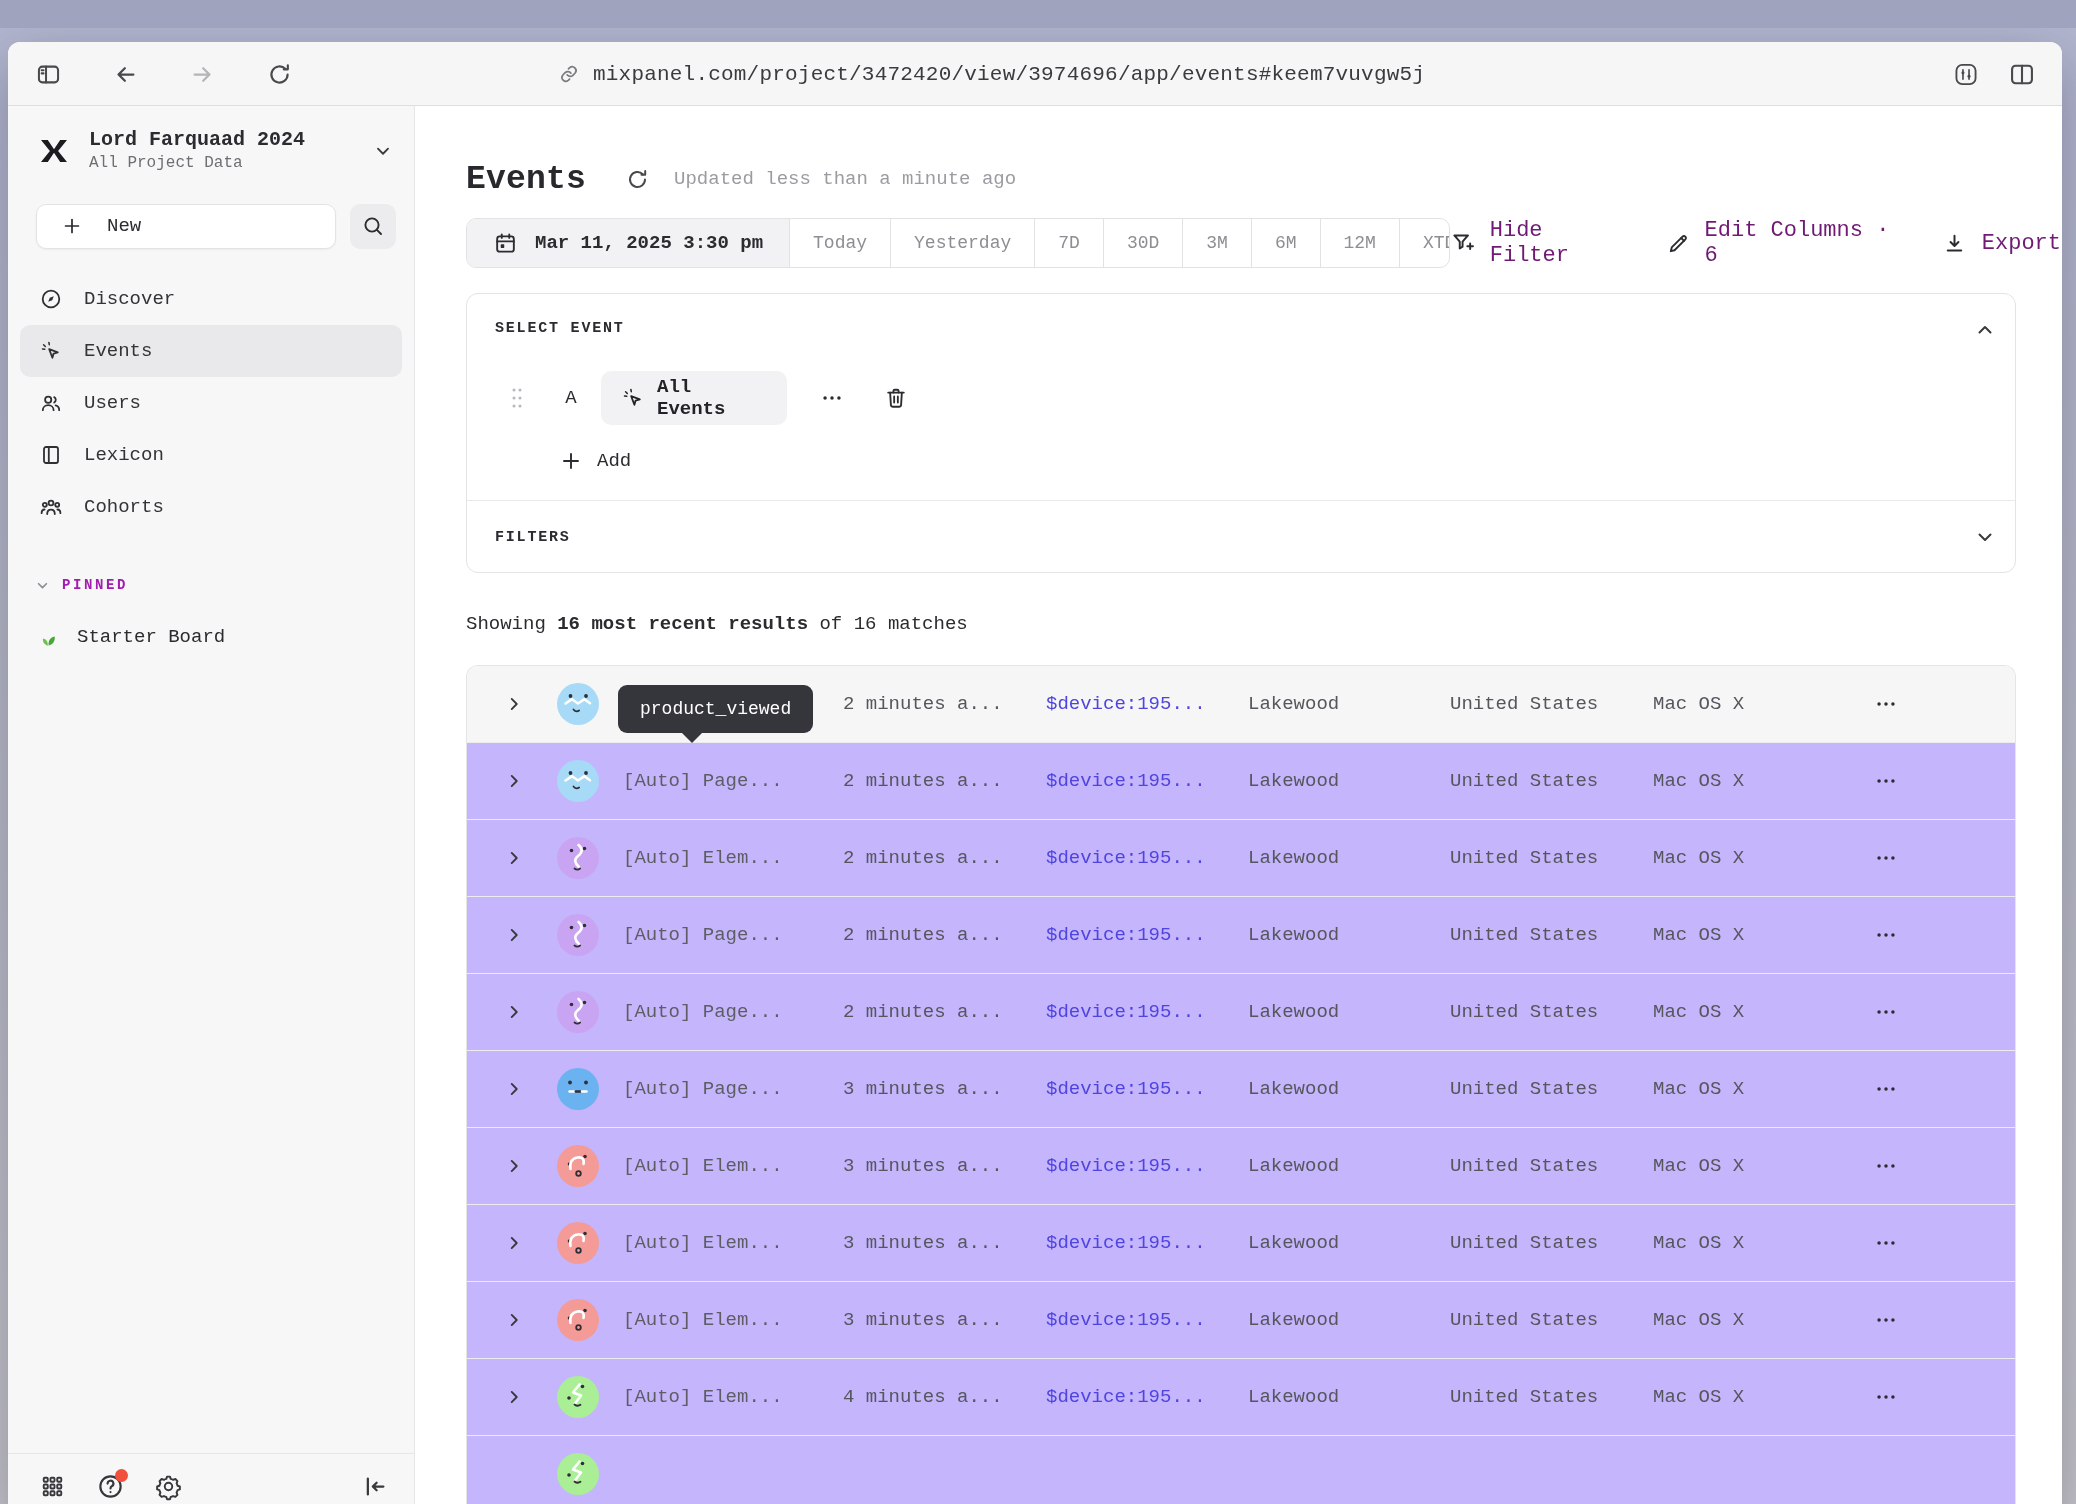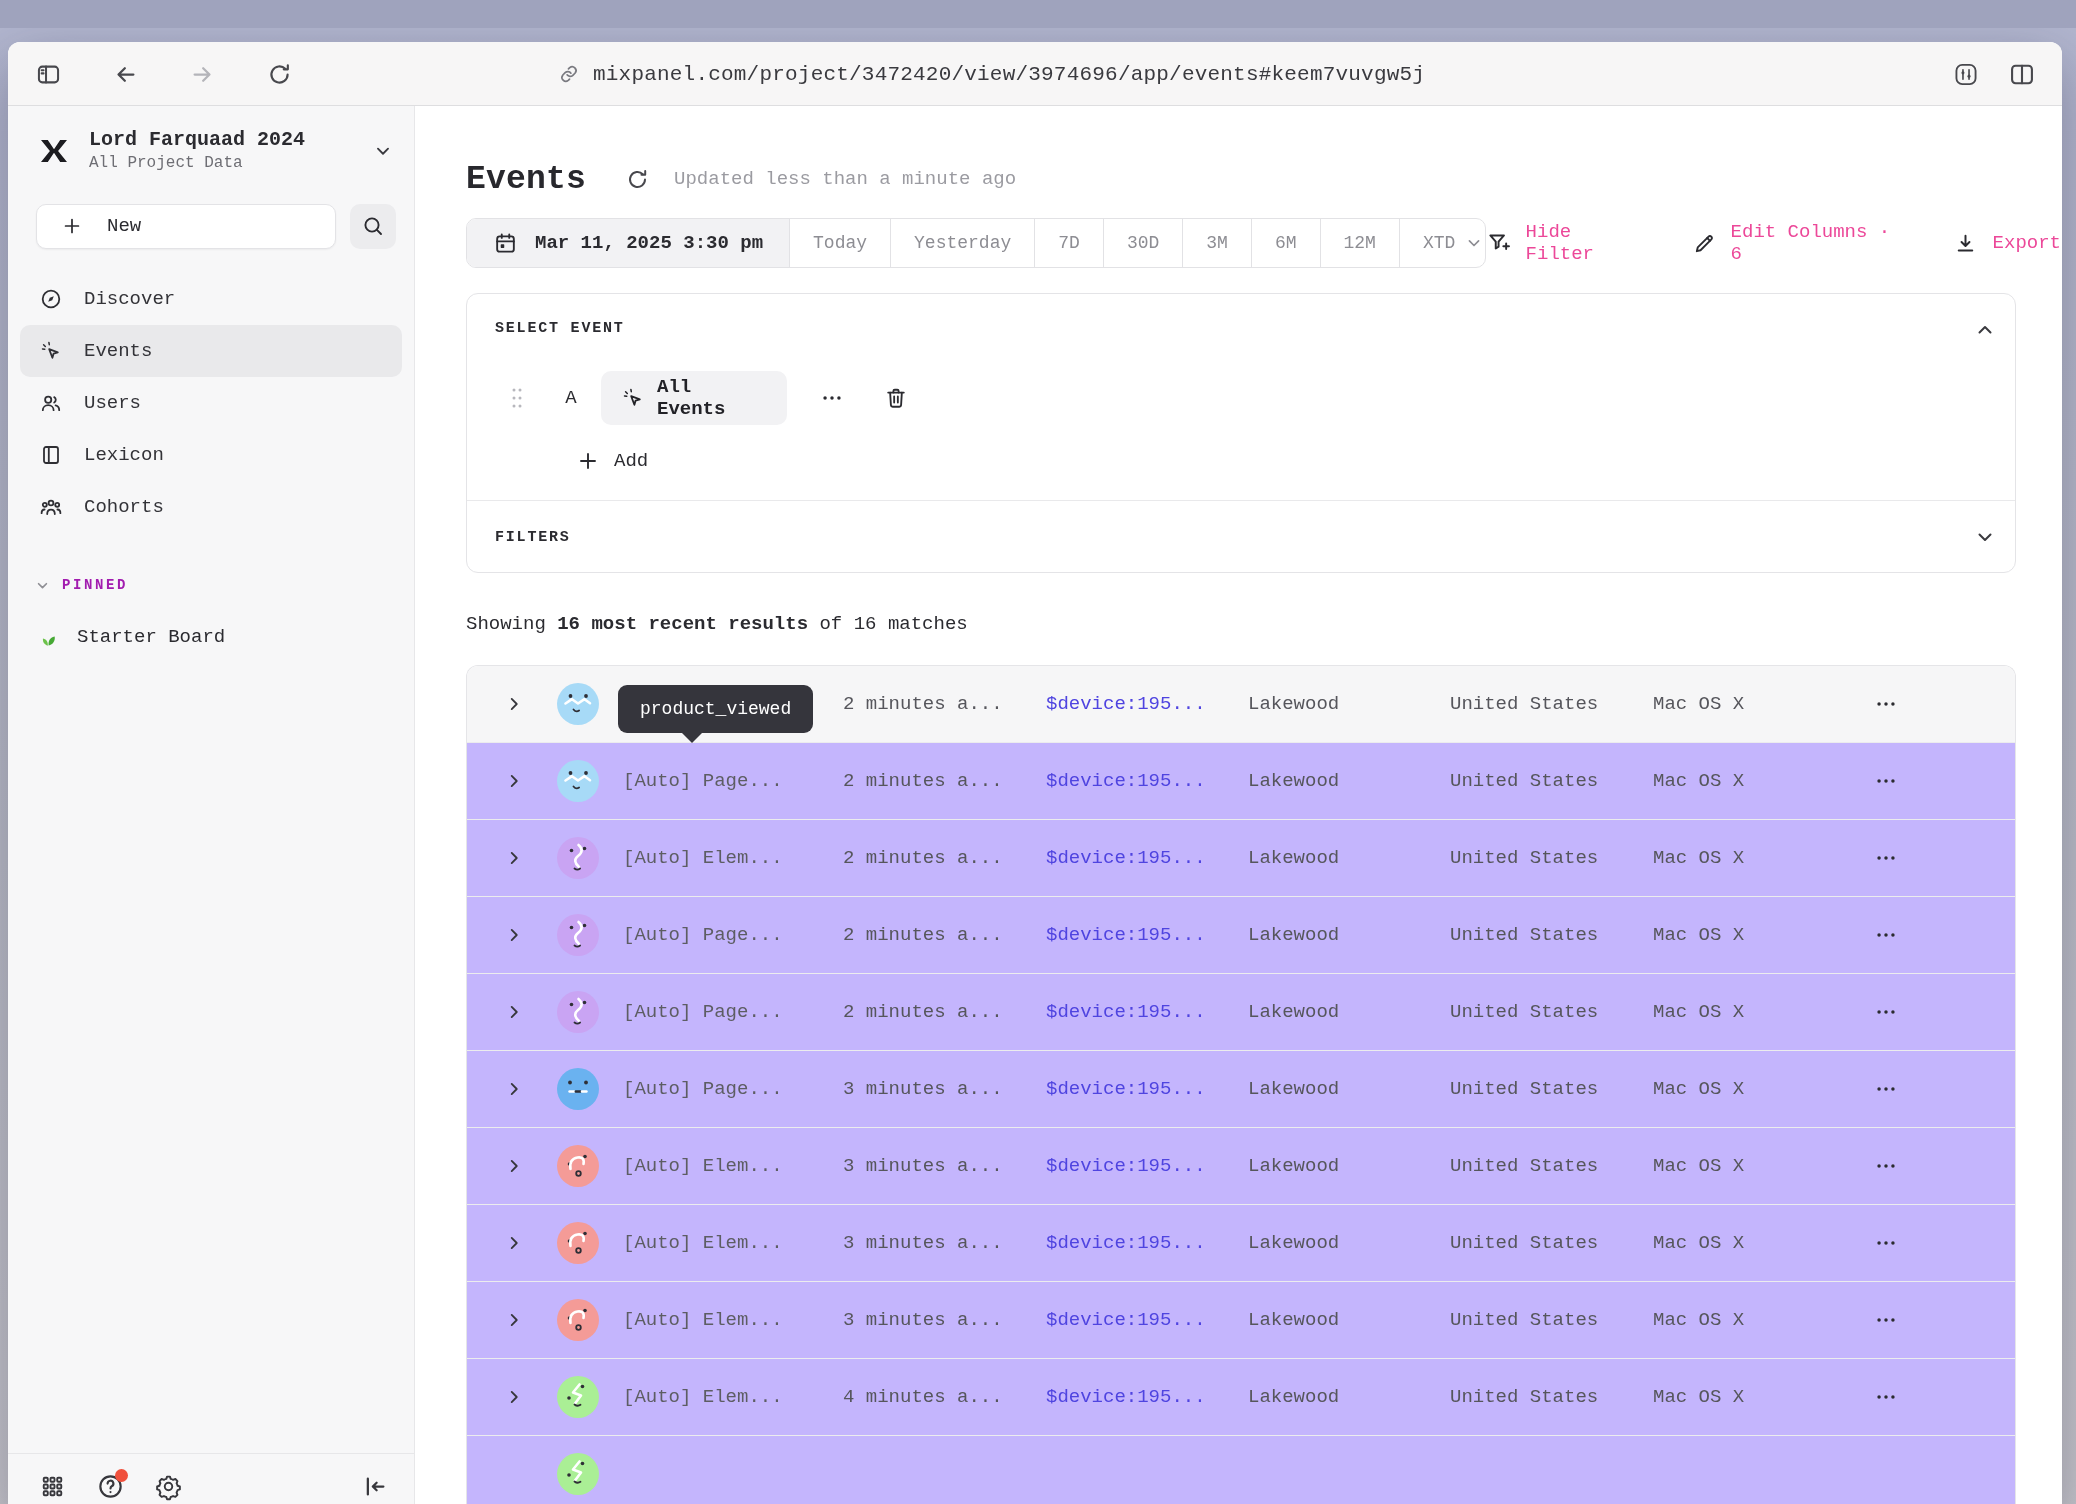--- a/index.html
+++ b/index.html
@@ -61,39 +61,39 @@
   .refresh-btn { margin-left:37px; color:#48484d; width:28px; height:28px; display:flex; align-items:center; justify-content:center; cursor:pointer; }
   .updated { margin-left:23px; font-size:19px; color:#9b9ba1; }
   .filter-row { margin-top:16px; width:1595px; display:flex; align-items:center; }
   .segmented { display:flex; height:50px; border:1px solid #e2e2e5; border-radius:10px; background:#fff; overflow:hidden; }
   .seg { display:flex; align-items:center; justify-content:center; font-size:18px; color:#8d8d93;
     border-right:1px solid #e2e2e5; padding:0 23px; white-space:nowrap; cursor:pointer; }
   .seg:last-child { border-right:none; }
   .seg.date { background:#f2f2f4; color:#2b2b30; font-weight:700; gap:17px; padding:0 26px; font-size:19px; }
   .seg .seg-chev { margin-left:9px; color:#8d8d93; }
   .toolbar-actions { margin-left:auto; display:flex; align-items:center; gap:46px; }
-  .action { display:flex; align-items:center; gap:14px; font-size:19px; color:#ec4899; cursor:pointer; }
+  .action { display:flex; align-items:center; gap:14px; font-size:22px; color:#701a75; cursor:pointer; }
   .action .aicon { width:26px; height:26px; display:flex; align-items:center; justify-content:center; color:#2b2b30; }
   
   .query-panel { margin-top:25px; width:1550px; border:1px solid #e4e4e7; border-radius:12px; background:#fff; }
   .qp-sec1 { position:relative; height:207px; border-bottom:1px solid #e9e9eb; }
   .qp-sec2 { position:relative; height:71px; }
   .qp-label { position:absolute; left:28px; top:26px; font-size:15px; font-weight:700; letter-spacing:1.8px; color:#2b2b30; }
   .qp-label.mid { top:50%; transform:translateY(-50%); }
   .qp-chev { position:absolute; right:18px; top:24px; color:#3a3a3f; width:24px; height:24px; cursor:pointer; }
   .qp-chev.mid { top:50%; transform:translateY(-50%); }
   .event-row { position:absolute; left:42px; top:76px; height:56px; display:flex; align-items:center; }
   .drag-dots { width:16px; height:26px; color:#b7b7bd; }
   .event-letter { margin-left:38px; font-size:19px; color:#2b2b30; width:16px; text-align:center; }
   .event-pill { margin-left:22px; height:54px; width:186px; background:#f2f2f4; border-radius:10px;
     display:flex; align-items:center; gap:12px; padding:0 20px; font-size:19px; font-weight:700; color:#222227; cursor:pointer; }
   .event-pill .picon { width:24px; height:24px; color:#222227; }
   .row-menu { margin-left:32px; width:26px; height:26px; color:#2b2b30; cursor:pointer; }
   .row-trash { margin-left:38px; width:26px; height:26px; color:#2b2b30; cursor:pointer; }
-  .add-row { position:absolute; left:109px; top:147px; height:40px; display:flex; align-items:center; gap:14px;
+  .add-row { position:absolute; left:92px; top:147px; height:40px; display:flex; align-items:center; gap:14px;
     font-size:19px; color:#2b2b30; cursor:pointer; }
   
   .showing { margin-top:40px; font-size:19px; color:#2b2b30; }
   .showing b { font-weight:700; }
   .events-table { margin-top:30px; width:1550px; border:1px solid #e5e5e8; border-bottom:none;
     border-radius:12px 12px 0 0; overflow:hidden; background:#fff; }
   .grid-cols { display:grid; grid-template-columns:66px 66px 220px 203px 202px 202px 203px 200px 1fr; align-items:center; }
   .thead { height:58px; background:#f7f7f8; border-bottom:1px solid #e5e5e8; color:#6c6c72; font-size:19px; }
   .th-cell { padding-left:24px; white-space:nowrap; overflow:hidden; }
   .th-icon { padding-left:36px; color:#37373c; display:flex; }

